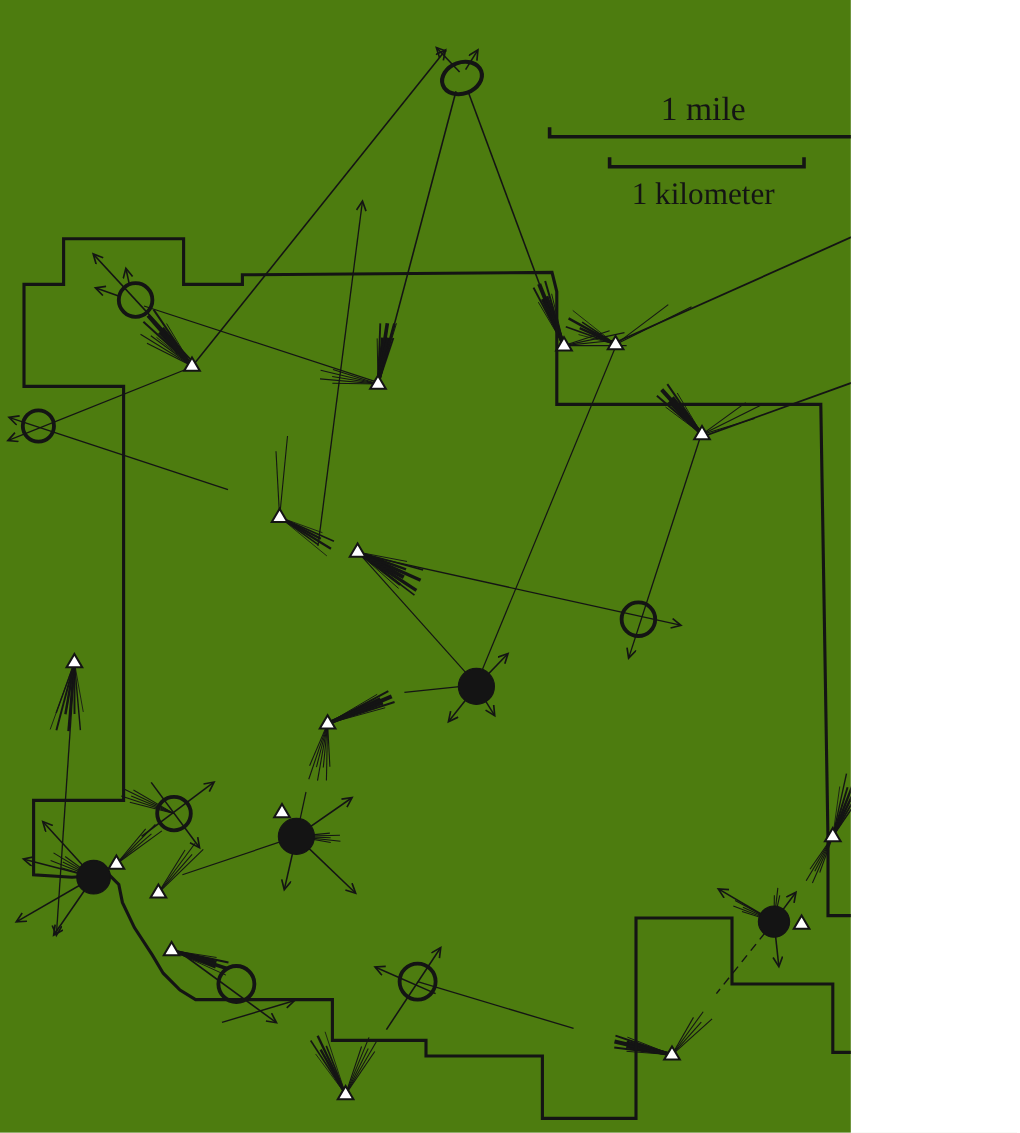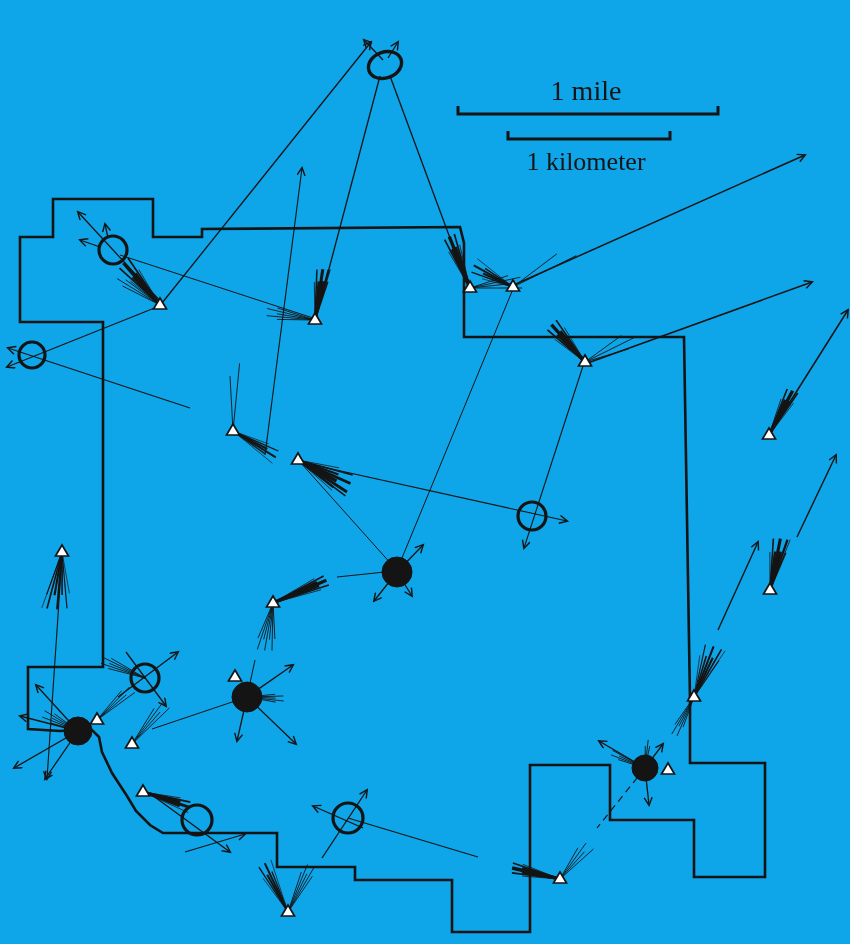--- a/index.html
+++ b/index.html
@@ -1,16 +1,16 @@
 <!DOCTYPE html>
 <html><head>
 <meta charset="utf-8">
 <style>
   html,body{margin:0;padding:0;background:#fff;}
-  .fig-wrap{position:relative;width:850px;height:944px;background:#0ea5e9;overflow:hidden;}
+  .fig-wrap{position:relative;width:709px;height:944px;background:#4d7c0f;overflow:hidden;}
   svg{display:block;}
   text.scale-label{font-family:"Liberation Serif","DejaVu Serif",serif;fill:#141414;}
 </style>
 </head>
 <body>
 
 <div class="fig-wrap">
   <svg id="map-svg" width="850" height="944" viewBox="0 0 850 944">
     <defs>
       <marker id="ah" markerWidth="12" markerHeight="12" refX="8" refY="4.5" orient="auto" markerUnits="userSpaceOnUse">

